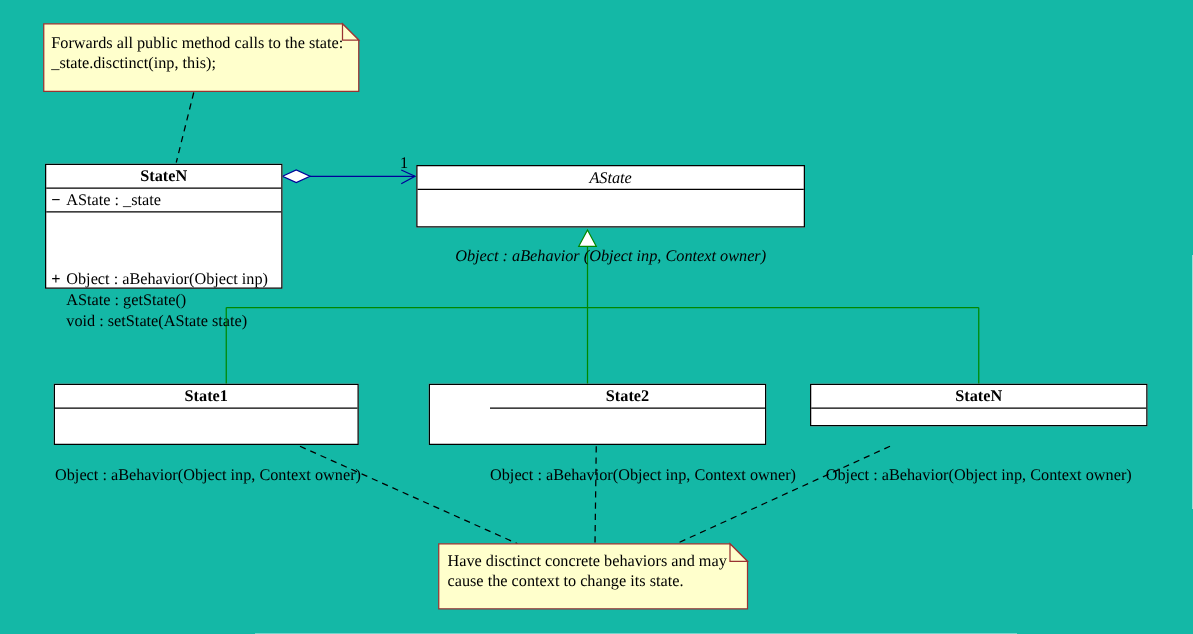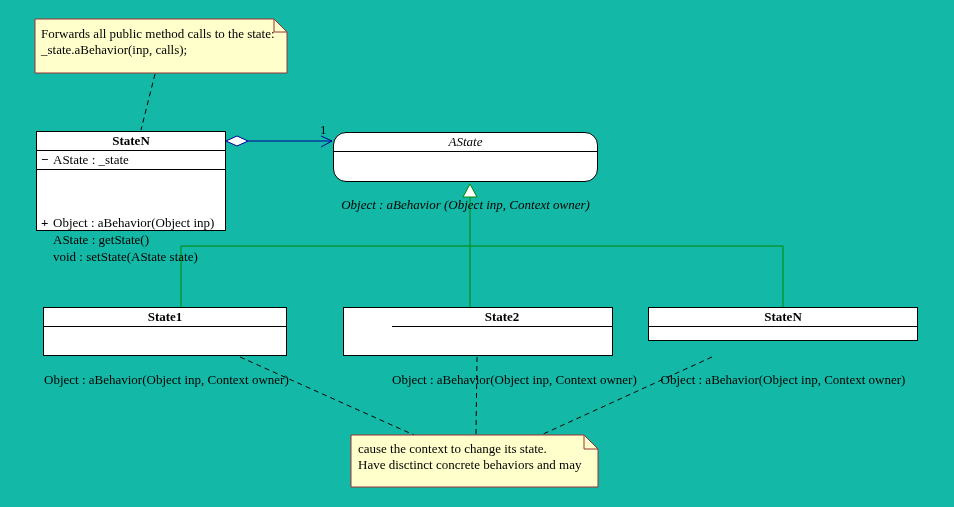--- a/index.html
+++ b/index.html
@@ -57,21 +57,21 @@
     <line x1="240" y1="357" x2="414" y2="435" stroke-dasharray="5,4" fill="none" stroke="#000000"></line>
     <line x1="477" y1="357" x2="476" y2="435" stroke-dasharray="5,4" fill="none" stroke="#000000"></line>
     <line x1="712" y1="357" x2="541" y2="435" stroke-dasharray="5,4" fill="none" stroke="#000000"></line>
 
     <path d="M351,435 L584,435 L598,449 L598,487 L351,487 Z" fill="#ffffcc" stroke="#993333"></path>
     <path d="M584,435 L584,449 L598,449 Z" fill="#ffffcc" stroke="#993333"></path>
   </svg>
 
   <div class="note-text" style="left:41px; top:26px;">
     <div>Forwards all public method calls to the state:</div>
-    <div>_state.aBehavior(inp, calls);</div>
+    <div>_state.disctinct(inp, this);</div>
   </div>
 
   <div class="uml-class" style="left:36px; top:131px; width:190px; height:100px;">
     <div class="uml-title">StateN</div>
     <div class="compartment attrs">
       <div class="row">
         <span class="vis">−</span>
         <span>AState : _state</span>
       </div>
     </div>
@@ -82,21 +82,21 @@
       </div>
       <div class="row">
         <span>AState : getState()</span>
       </div>
       <div class="row">
         <span>void : setState(AState state)</span>
       </div>
     </div>
   </div>
 
-  <div class="uml-class centered" style="left:333px; top:132px; width:265px; height:50px;border-radius:13px;">
+  <div class="uml-class centered" style="left:333px; top:132px; width:311px; height:50px;">
     <div class="uml-title abstract">AState</div>
     <div class="compartment methods">
       <div class="row italic">
         <span>Object : aBehavior (Object inp,  Context owner)</span>
       </div>
     </div>
   </div>
 
   <div class="mult" style="left:320px; top:123px;">1</div>
 
@@ -121,17 +121,17 @@
   <div class="uml-class centered" style="left:648px; top:307px; width:270px; height:34px;">
     <div class="uml-title">StateN</div>
     <div class="compartment methods">
       <div class="row">
         <span>Object : aBehavior(Object inp, Context owner)</span>
       </div>
     </div>
   </div>
 
   <div class="note-text" style="left:358px; top:441px;">
+    <div>Have disctinct concrete behaviors and may</div>
     <div>cause the context to change its state.</div>
-    <div>Have disctinct concrete behaviors and may</div>
   </div>
 
 </div>
 
 </body></html>

